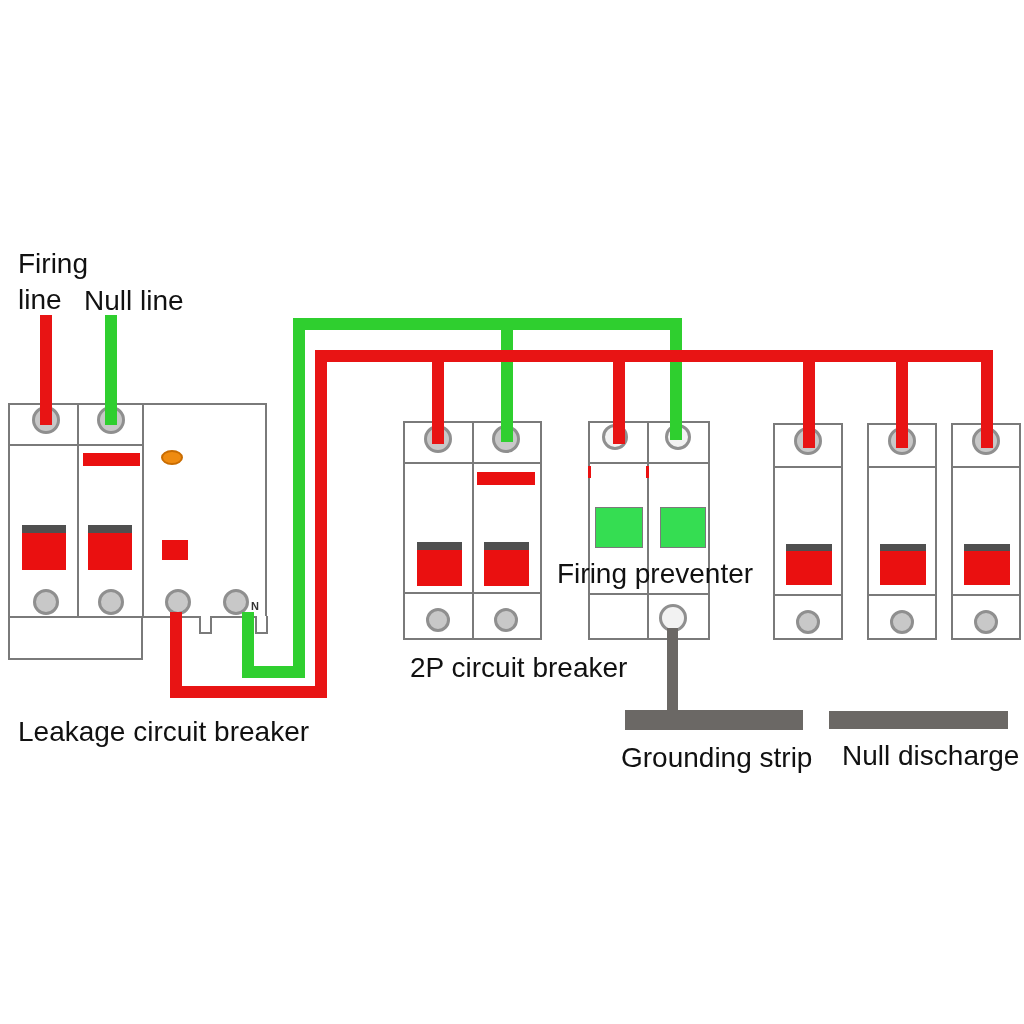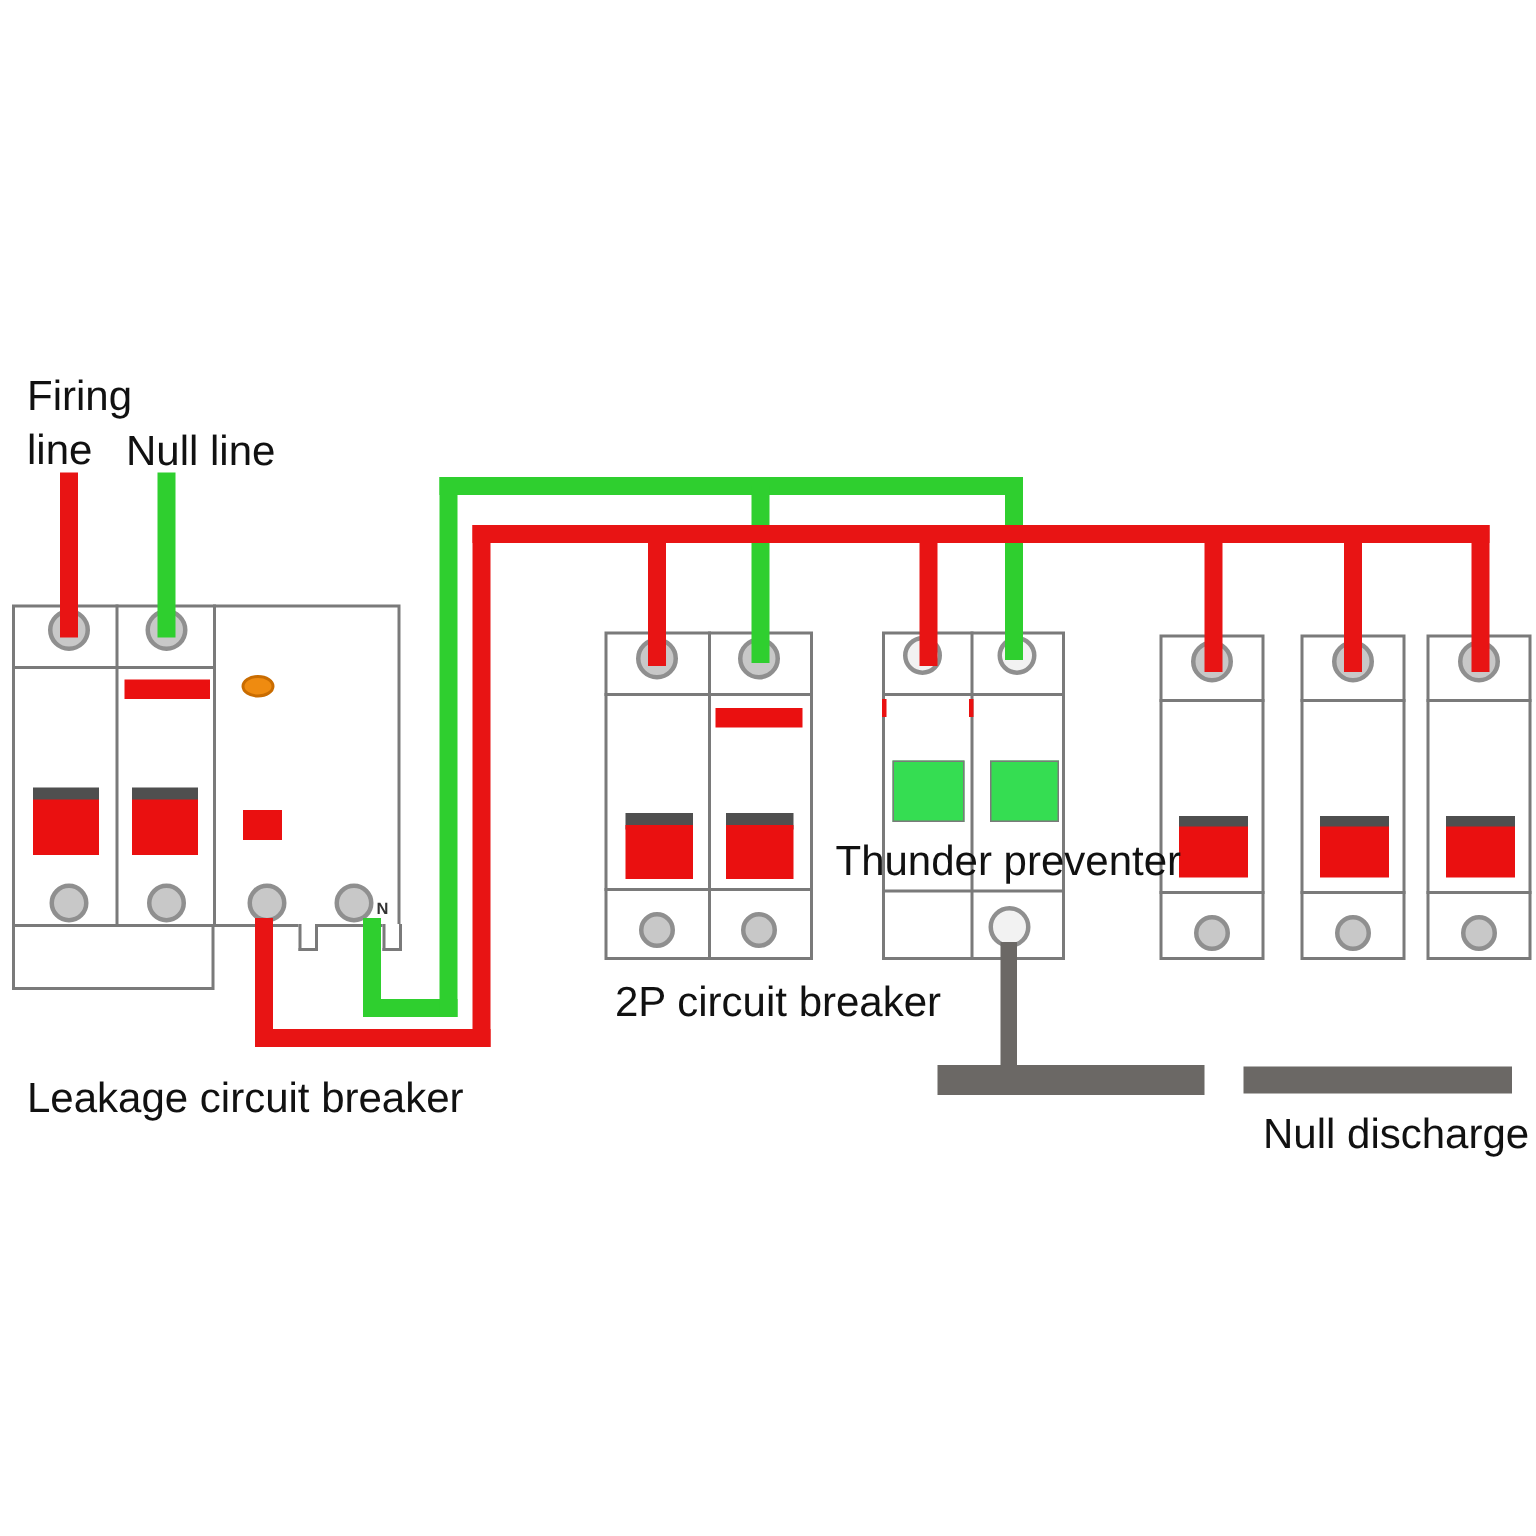--- a/index.html
+++ b/index.html
@@ -130,16 +130,17 @@
   <div class="wl" style="left:803px;top:356px;width:12px;height:92px;"></div>
   <div class="wl" style="left:896px;top:356px;width:12px;height:92px;"></div>
   <div class="wl" style="left:981px;top:350px;width:12px;height:98px;"></div>
 
   <div class="wg" style="left:667px;top:628px;width:11px;height:84px;"></div>
 
   <div class="lbl wrap" style="left:18px;top:246px;width:104px;">Firing line</div>
   <div class="lbl" style="left:84px;top:283px;">Null line</div>
   <div class="lbl" style="left:18px;top:714px;">Leakage circuit breaker</div>
   <div class="lbl" style="left:374px;top:650px;margin-left:36px;">2P circuit breaker</div>
-  <div class="lbl" style="left:557px;top:556px;">Thunder preventer</div>
+  <div class="lbl" style="left:557px;top:556px;">Firing preventer</div>
+  <div class="lbl" style="left:621px;top:740px;">Grounding strip</div>
   <div class="lbl" style="left:842px;top:738px;">Null discharge</div>
 
 </div>
 
 </body></html>

